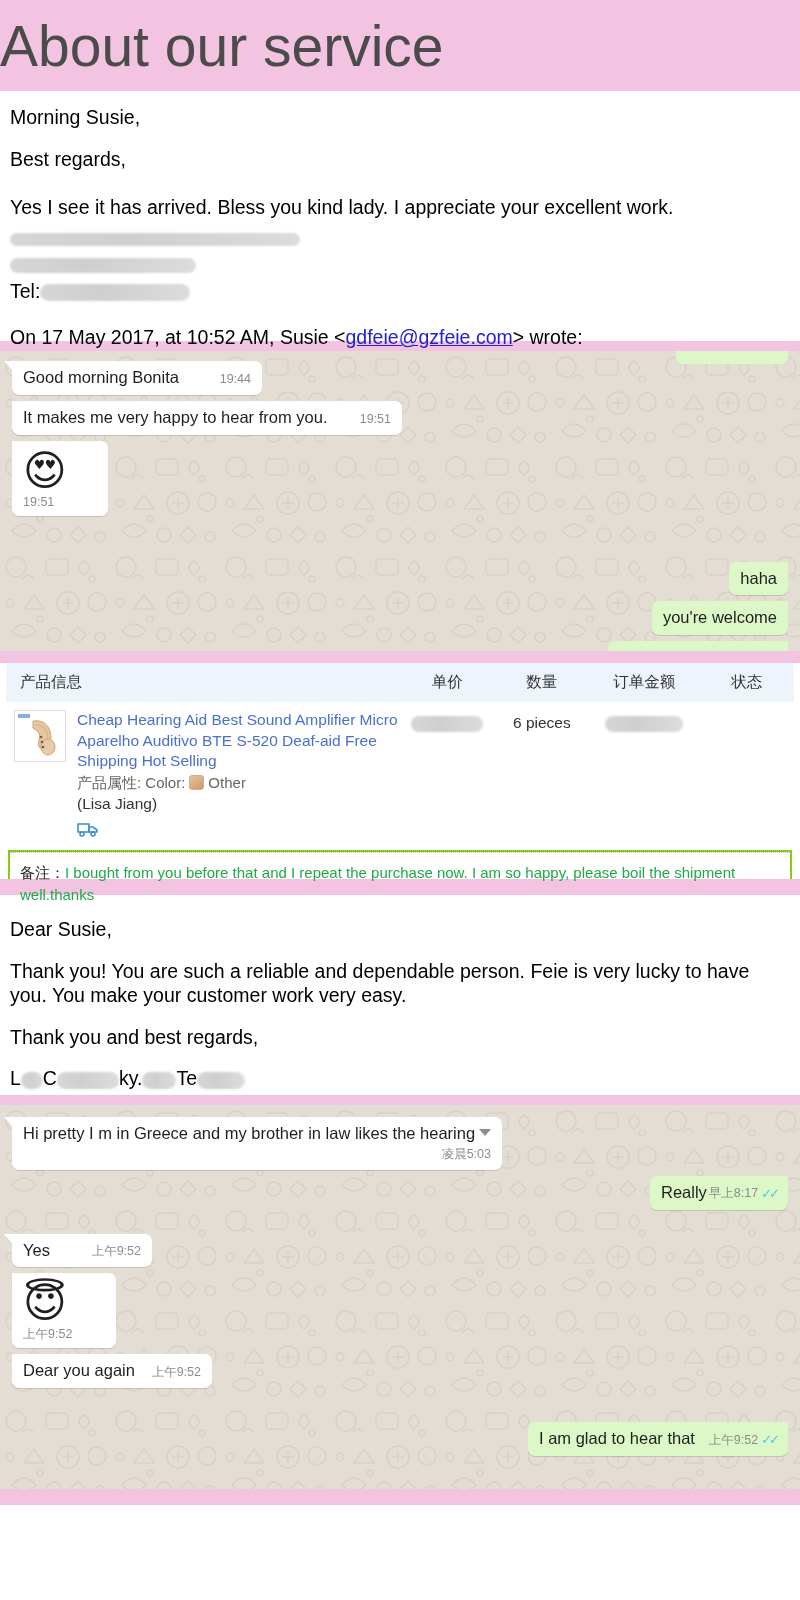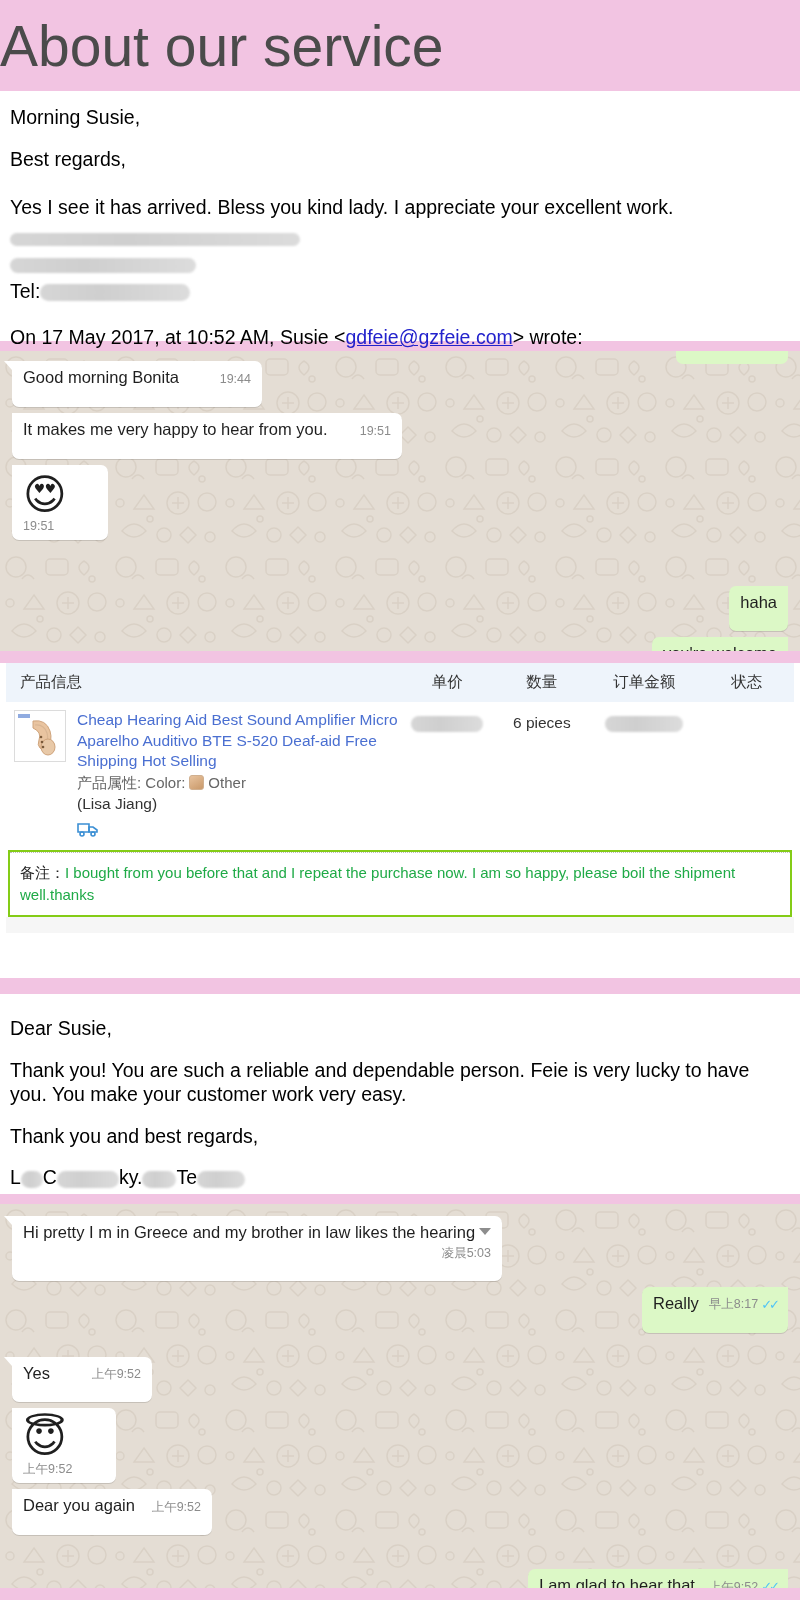--- a/index.html
+++ b/index.html
@@ -59,27 +59,27 @@
     opacity: .5;
   }
   .chat-inner { position: relative; padding: 10px 12px; }
 
   .row { display: flex; margin-bottom: 6px; }
   .row.out { justify-content: flex-end; }
 
   .bubble {
     position: relative;
     max-width: 78%;
-    padding: 7px 11px 19px 11px;
+    padding: 7px 11px 7px 11px;
     font-size: 16.5px;
     color: #1f1f1f;
     line-height: 1.2;
     display: flex;
     align-items: flex-end;
-    gap: 10px;
+    gap: 2px;
     box-shadow: 0 1px 0.5px rgba(0,0,0,.13);
   }
   .bubble.in  { background: #ffffff; border-radius: 0 7px 7px 7px; }
   .bubble.out { background: #dcf8c6; border-radius: 7px 0 7px 7px; }
   .bubble.in::before {
     content:""; position:absolute; top:0; left:-8px;
     border-width: 0 8px 9px 0; border-style: solid;
     border-color: transparent #ffffff transparent transparent;
   }
   .bubble.out::before {
@@ -268,21 +268,21 @@
       <div class="bubble out noTail">
         <span class="btext">glad to hear the news</span>
       </div>
     </div>
 
   </div>
 </div>
 
 <div class="pink-strip sep" style="height:12px;"></div>
 
-<div class="order" style="height:315px;">
+<div class="order" style="height:216px;">
   <table class="otable">
     <thead class="ohead">
       <tr>
         <th class="first" style="width:50%;">产品信息</th>
         <th style="width:12%;">单价</th>
         <th style="width:12%;">数量</th>
         <th style="width:14%;">订单金额</th>
         <th style="width:12%;">状态</th>
       </tr>
     </thead>

